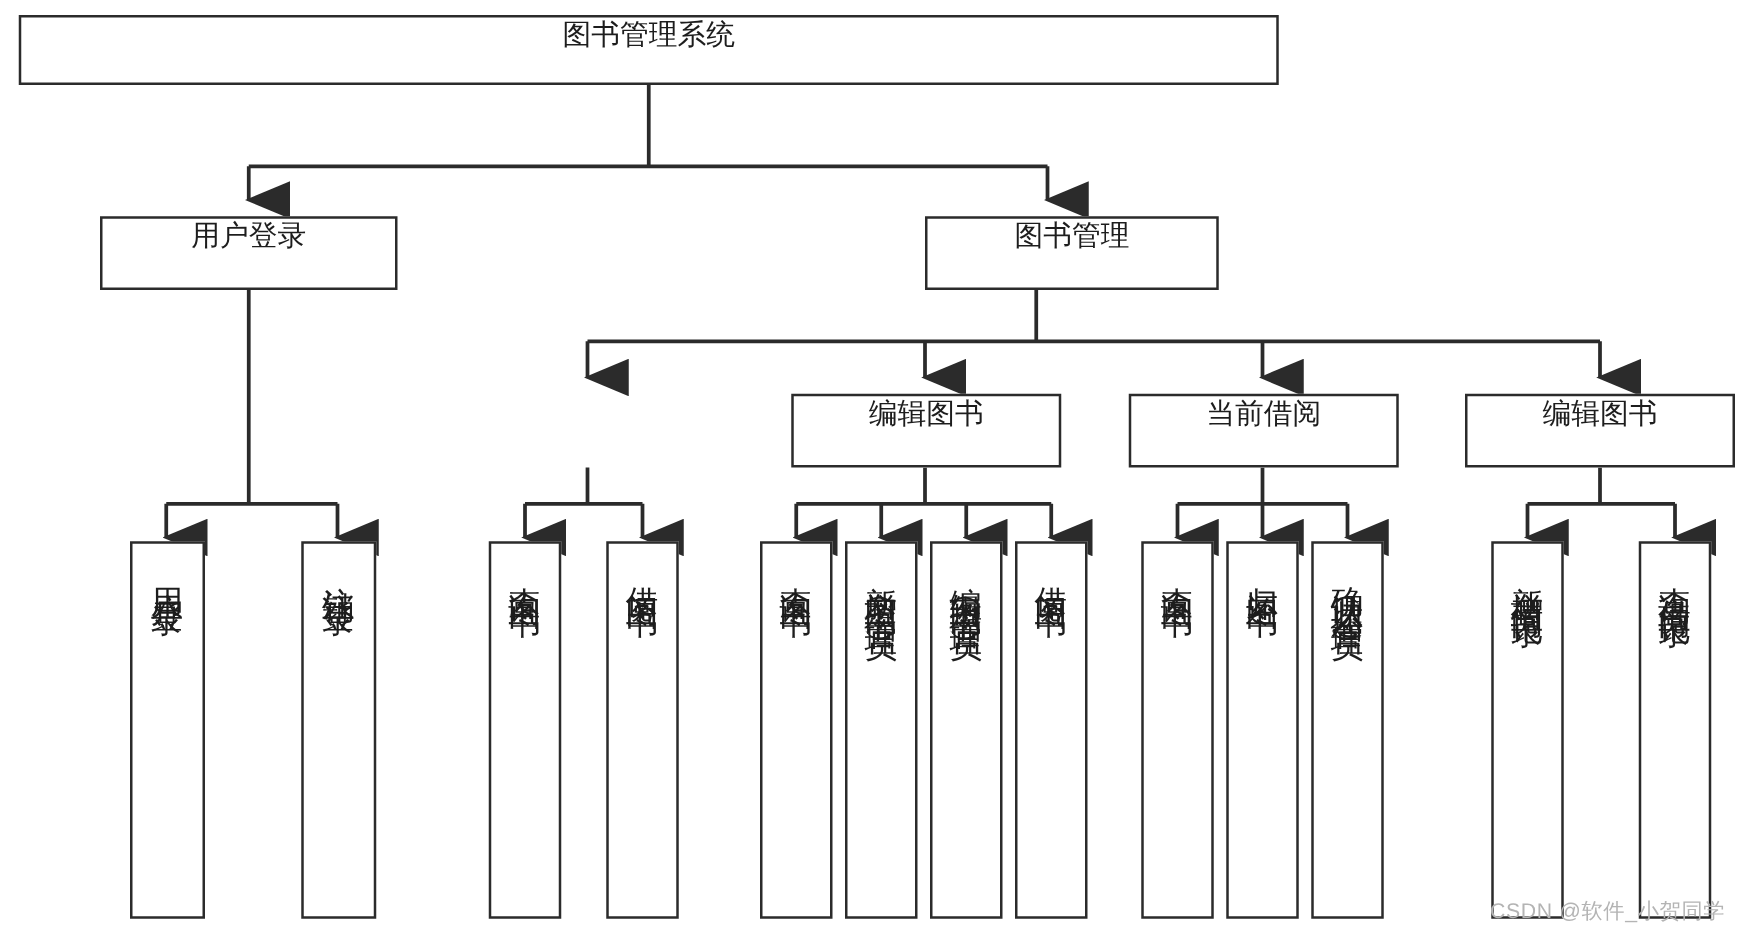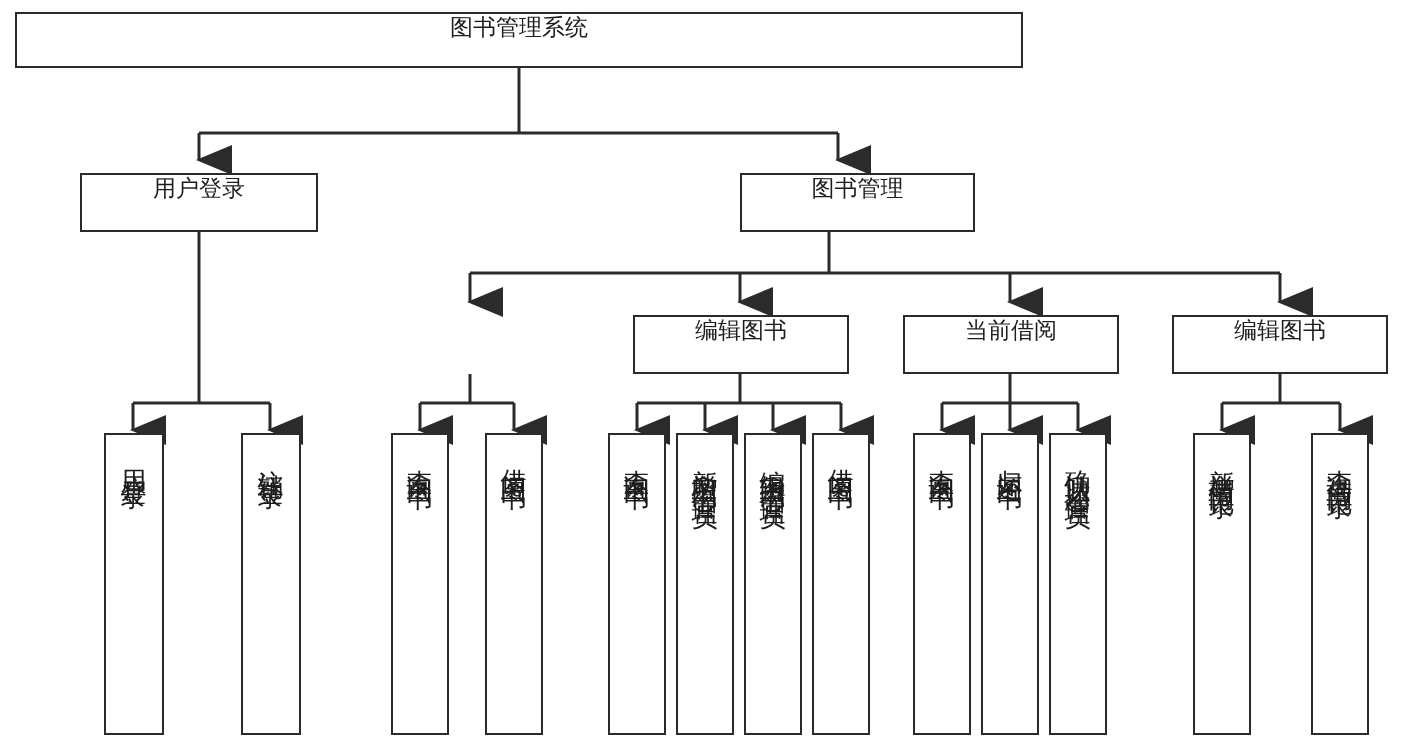--- a/index.html
+++ b/index.html
@@ -178,14 +178,15 @@
     <span class="label">确认归还（管理员）</span>
   </div>
 
   <div class="node vert" style="left:1193px; top:433px; width:58px; height:302px;">
     <span class="label">新增借阅记录</span>
   </div>
   <div class="node vert" style="left:1311px; top:433px; width:58px; height:302px;">
     <span class="label">查询借阅记录</span>
   </div>
 
+  <div class="watermark" style="left:1192px; top:717px;">CSDN @软件_小贺同学</div>
 
 </div>
 
 </body></html>

